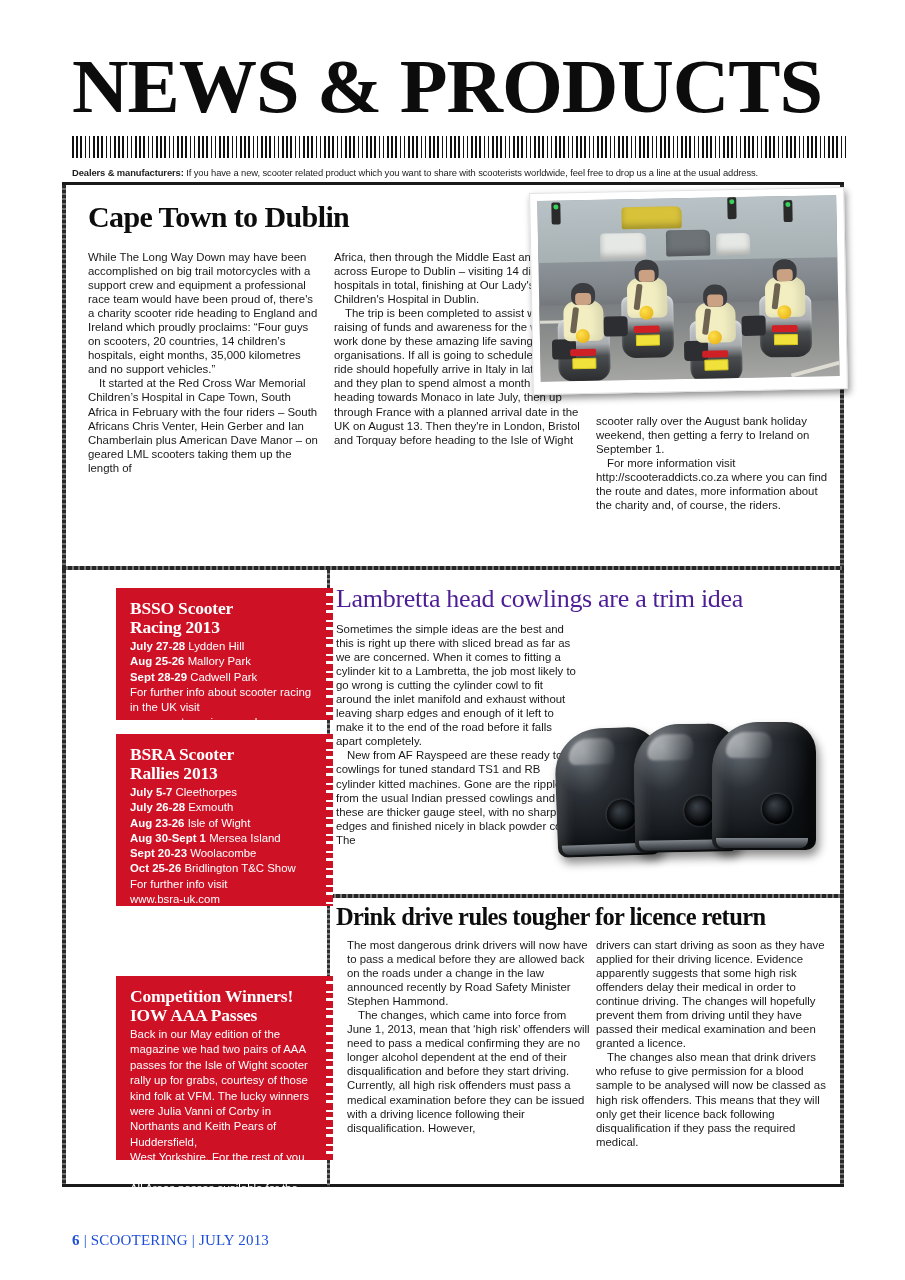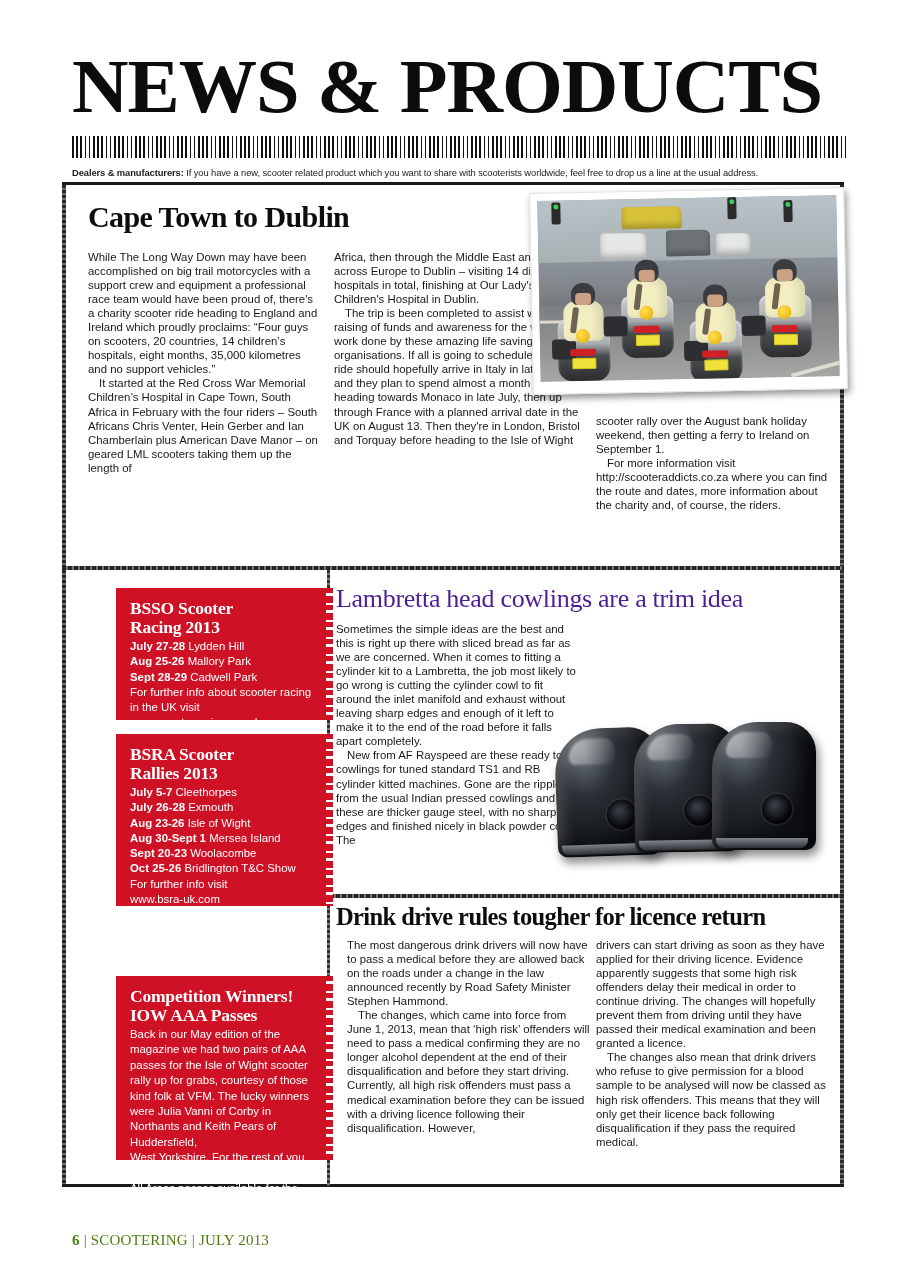--- a/index.html
+++ b/index.html
@@ -289,21 +289,21 @@
   .red-para { font-size: 11.4px; line-height: 15.4px; margin: 0; }
 
   
   .footer {
     position: absolute;
     left: 72px;
     top: 1232px;
     font-family: "Liberation Serif", serif;
     font-size: 15px;
     letter-spacing: 0.2px;
-    color: #4d7c0f;
+    color: #1d4ed8;
   }
   .footer b { font-weight: bold; }
 </style>
 </head>
 <body>
 
 <div class="page">
 
   <div class="masthead">
     <div class="masthead-title">NEWS &amp; PRODUCTS</div>

